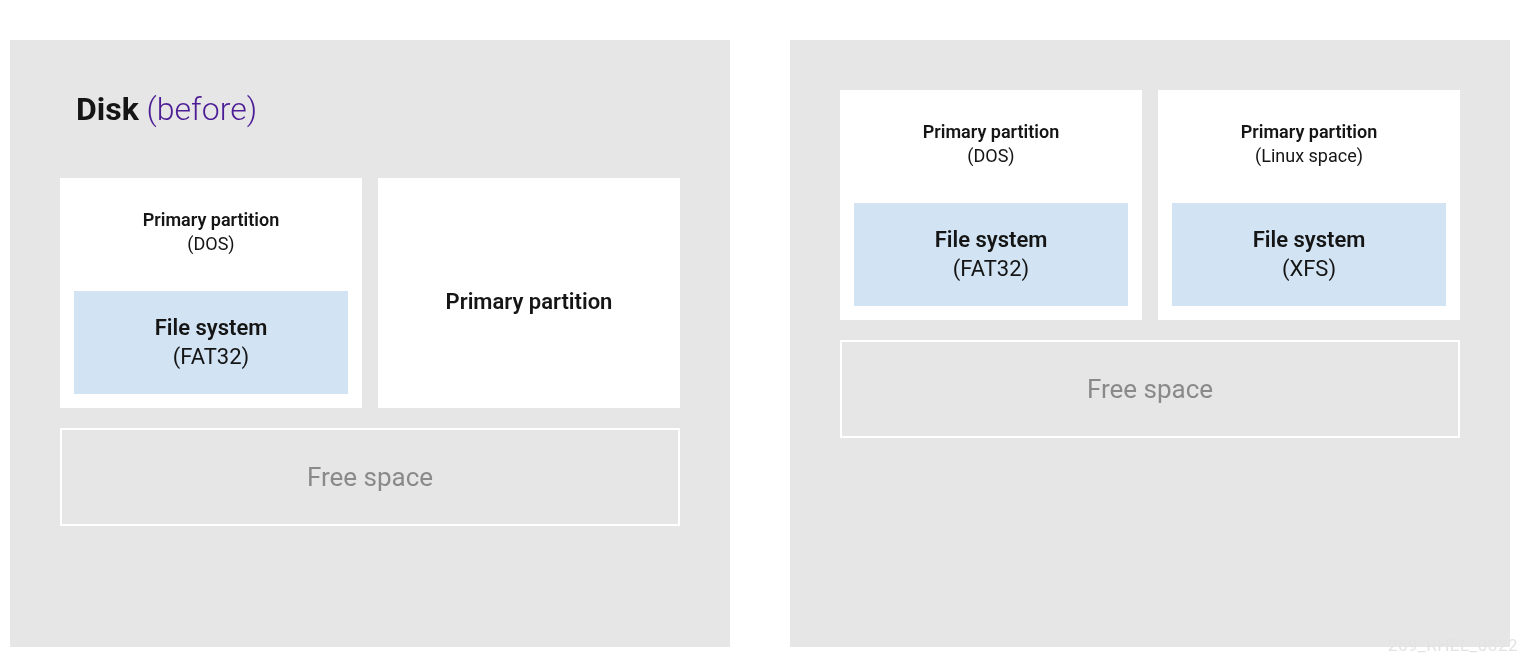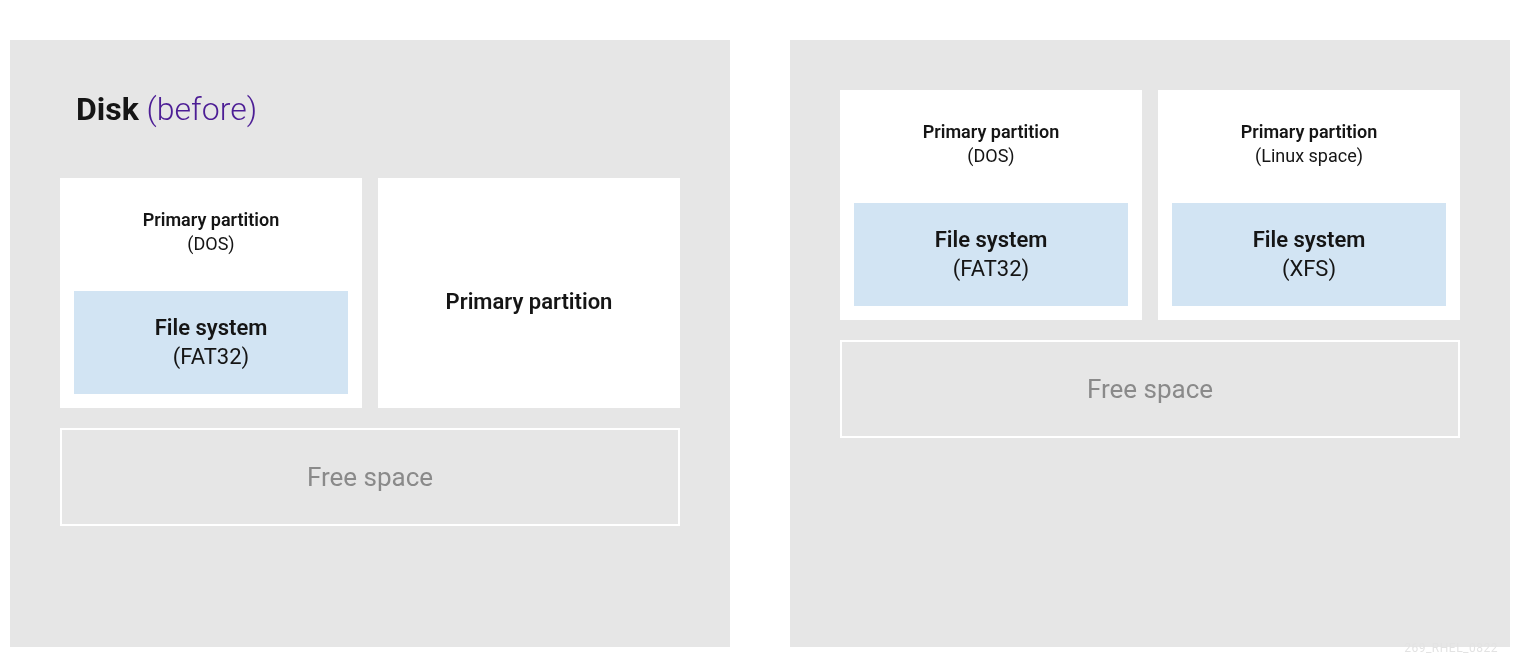--- a/index.html
+++ b/index.html
@@ -72,23 +72,23 @@
       border: 2px solid #ffffff;
       background: #e6e6e6;
       text-align: center;
       padding: 32px 10px;
       font-size: 26px;
       color: #8a8a8a;
       font-weight: 400;
     }
     .watermark {
       position: absolute;
-      right: 22px;
+      right: 2px;
       bottom: 2px;
-      font-size: 12px;
+      font-size: 17px;
       letter-spacing: 0.5px;
       color: #e3e3e3;
       font-weight: 400;
     }
   </style>
 </head>
 <body>
 
 <div class="panel">
   <div class="panel-title">

